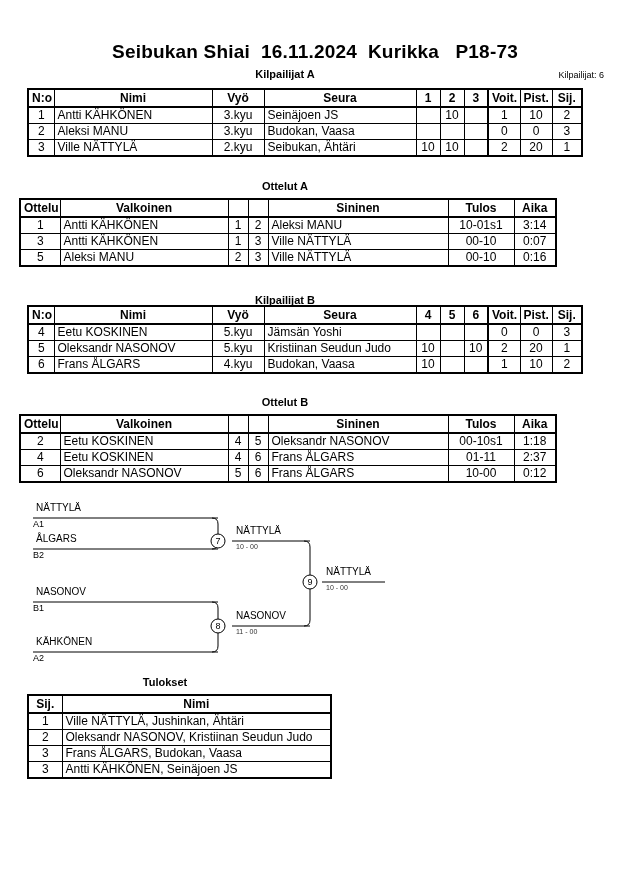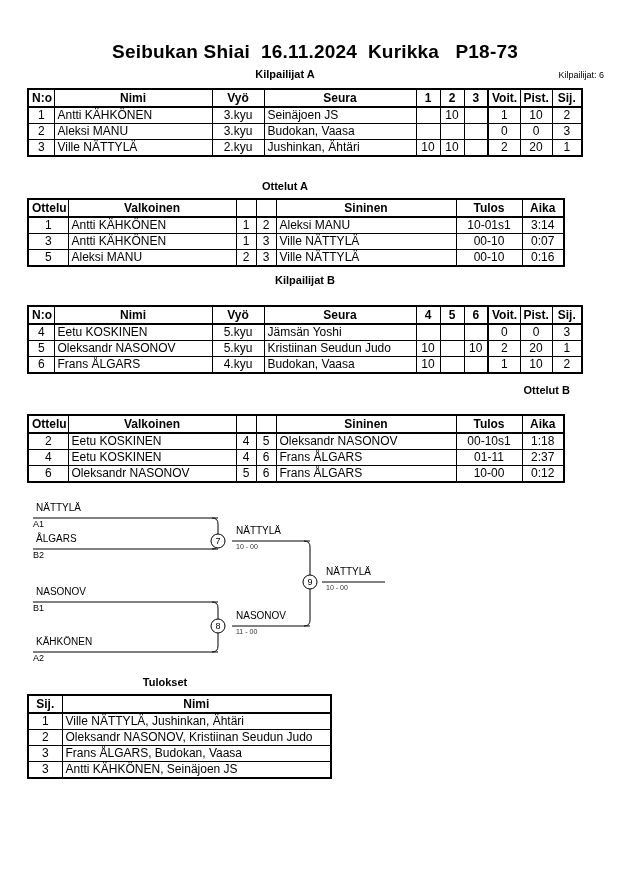--- a/index.html
+++ b/index.html
@@ -77,21 +77,21 @@
   .pool-tbl .col-no    { width: 26px; }
   .pool-tbl .col-nimi  { width: 158px; }
   .pool-tbl .col-vyo   { width: 52px; }
   .pool-tbl .col-seura { width: 152px; }
   .pool-tbl .col-m     { width: 24px; }
   .pool-tbl .col-v     { width: 32px; }
   .pool-tbl .col-p     { width: 32px; }
   .pool-tbl .col-s     { width: 30px; }
 
   
-  .match-tbl { left: 27px; width: 536px; padding-left: 24px; }
+  .match-tbl { left: 19px; width: 536px; padding-left: 24px; }
   .match-tbl .col-ottelu { width: 40px; }
   .match-tbl .col-white  { width: 168px; }
   .match-tbl .col-wn     { width: 20px; }
   .match-tbl .col-bn     { width: 20px; }
   .match-tbl .col-blue   { width: 180px; }
   .match-tbl .col-tulos  { width: 66px; }
   .match-tbl .col-aika   { width: 42px; }
 
   
   .res-tbl { left: 27px; width: 303px; }
@@ -186,21 +186,21 @@
       <td class="c"></td>
       <td class="c"></td>
       <td class="c thick-left">0</td>
       <td class="c">0</td>
       <td class="c">3</td>
     </tr>
     <tr>
       <td class="c">3</td>
       <td class="l">Ville NÄTTYLÄ</td>
       <td class="c">2.kyu</td>
-      <td class="l">Jushinkan, Ähtäri</td>
+      <td class="l">Seibukan, Ähtäri</td>
       <td class="c">10</td>
       <td class="c">10</td>
       <td class="c"></td>
       <td class="c thick-left">2</td>
       <td class="c">20</td>
       <td class="c">1</td>
     </tr>
   </tbody>
 </table>
 
@@ -250,21 +250,21 @@
       <td class="l">Aleksi MANU</td>
       <td class="c">2</td>
       <td class="c">3</td>
       <td class="l">Ville NÄTTYLÄ</td>
       <td class="c">00-10</td>
       <td class="c">0:16</td>
     </tr>
   </tbody>
 </table>
 
-<div class="section-title" style="top:274px;padding-left:20px;">Kilpailijat B</div>
+<div class="section-title" style="top:294px;">Kilpailijat B</div>
 <table class="tbl pool-tbl" style="top:305px;">
   <colgroup>
     <col class="col-no">
       <col class="col-nimi">
       <col class="col-vyo">
       <col class="col-seura">
     <col class="col-m">
       <col class="col-m">
       <col class="col-m">
     <col class="col-v">
@@ -318,21 +318,21 @@
       <td class="c">10</td>
       <td class="c"></td>
       <td class="c"></td>
       <td class="c thick-left">1</td>
       <td class="c">10</td>
       <td class="c">2</td>
     </tr>
   </tbody>
 </table>
 
-<div class="section-title" style="top:384px;text-align:right;">Ottelut B</div>
+<div class="section-title" style="top:396px;">Ottelut B</div>
 <table class="tbl match-tbl" style="top:414px;">
   <colgroup>
     <col class="col-ottelu">
       <col class="col-white">
       <col class="col-wn">
       <col class="col-bn">
     <col class="col-blue">
       <col class="col-tulos">
       <col class="col-aika">
   </colgroup>

